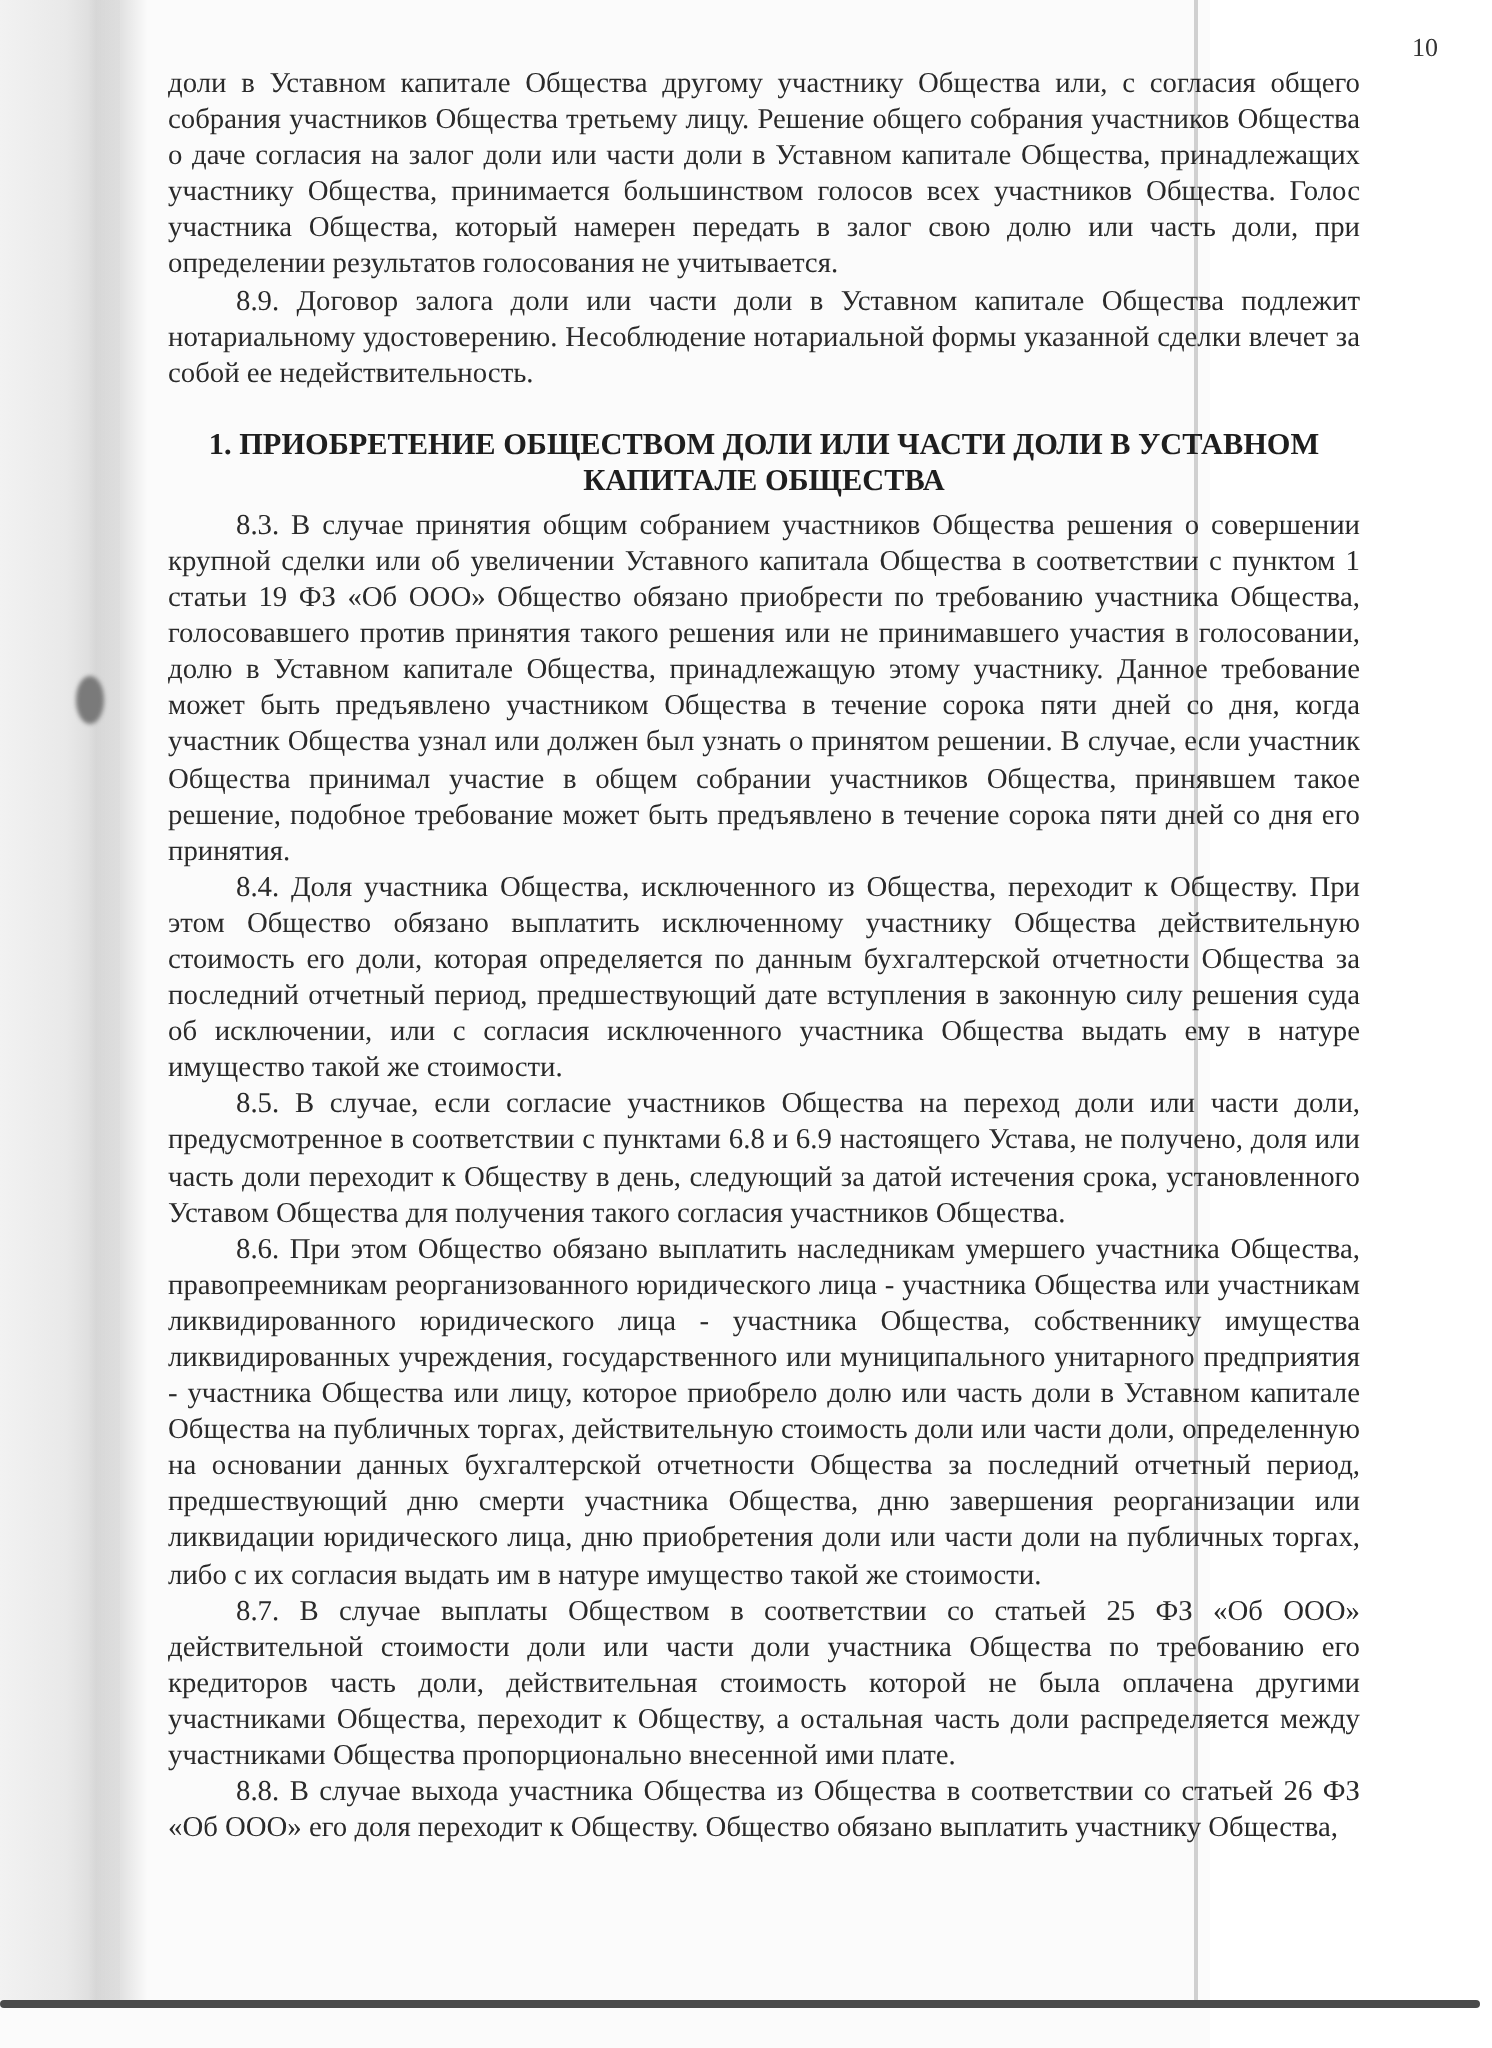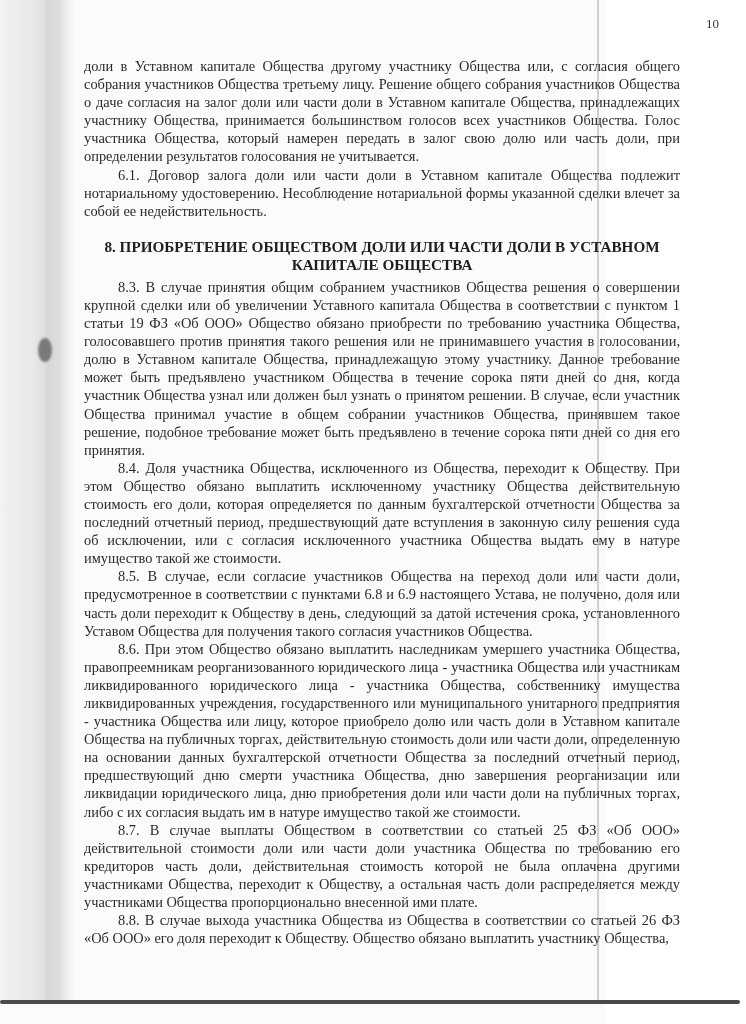--- a/index.html
+++ b/index.html
@@ -34,43 +34,43 @@
   .page {
     position: absolute; left: 84px; top: 0; width: 596px;
     color: #2a2a2a; font-size: 14.4px; line-height: 18.1px;
   }
   .page-number {
     position: absolute; left: 706px; top: 16px; font-size: 13px; color: #333;
     font-family: "Liberation Serif", serif;
   }
   .p { text-align: justify; margin: 0; }
   .p.indent { text-indent: 34px; }
-  .p.first { margin-top: 57px; }
+  .p.first { margin-top: 33px; }
   .heading {
     text-align: center; font-weight: bold; font-size: 15.2px; line-height: 18.5px;
     margin: 18px 0 3px 0; color: #1e1e1e;
   }
 </style>
 </head>
 <body>
 
 <div class="scan">
   <div class="left-page"></div>
   <div class="fold-shadow"></div>
   <div class="punch-hole"></div>
   <div class="right-edge"></div>
   <div class="page-bottom-edge"></div>
 
   <div class="page-number">10</div>
 
   <div class="page">
     <p class="p first">доли в Уставном капитале Общества другому участнику Общества или, с согласия общего собрания участников Общества третьему лицу. Решение общего собрания участников Общества о даче согласия на залог доли или части доли в Уставном капитале Общества, принадлежащих участнику Общества, принимается большинством голосов всех участников Общества. Голос участника Общества, который намерен передать в залог свою долю или часть доли, при определении результатов голосования не учитывается.</p>
-    <p class="p indent">6.1. Договор залога доли или части доли в Уставном капитале Общества подлежит нотариальному удостоверению. Несоблюдение нотариальной формы указанной сделки влечет за собой ее недействительность.</p>
+    <p class="p indent">8.9. Договор залога доли или части доли в Уставном капитале Общества подлежит нотариальному удостоверению. Несоблюдение нотариальной формы указанной сделки влечет за собой ее недействительность.</p>
 
-    <div class="heading">8. ПРИОБРЕТЕНИЕ ОБЩЕСТВОМ ДОЛИ ИЛИ ЧАСТИ ДОЛИ В УСТАВНОМ КАПИТАЛЕ ОБЩЕСТВА</div>
+    <div class="heading">1. ПРИОБРЕТЕНИЕ ОБЩЕСТВОМ ДОЛИ ИЛИ ЧАСТИ ДОЛИ В УСТАВНОМ КАПИТАЛЕ ОБЩЕСТВА</div>
 
     <p class="p indent">8.3. В случае принятия общим собранием участников Общества решения о совершении крупной сделки или об увеличении Уставного капитала Общества в соответствии с пунктом 1 статьи 19 ФЗ «Об ООО» Общество обязано приобрести по требованию участника Общества, голосовавшего против принятия такого решения или не принимавшего участия в голосовании, долю в Уставном капитале Общества, принадлежащую этому участнику. Данное требование может быть предъявлено участником Общества в течение сорока пяти дней со дня, когда участник Общества узнал или должен был узнать о принятом решении. В случае, если участник Общества принимал участие в общем собрании участников Общества, принявшем такое решение, подобное требование может быть предъявлено в течение сорока пяти дней со дня его принятия.</p>
     <p class="p indent">8.4. Доля участника Общества, исключенного из Общества, переходит к Обществу. При этом Общество обязано выплатить исключенному участнику Общества действительную стоимость его доли, которая определяется по данным бухгалтерской отчетности Общества за последний отчетный период, предшествующий дате вступления в законную силу решения суда об исключении, или с согласия исключенного участника Общества выдать ему в натуре имущество такой же стоимости.</p>
     <p class="p indent">8.5. В случае, если согласие участников Общества на переход доли или части доли, предусмотренное в соответствии с пунктами 6.8 и 6.9 настоящего Устава, не получено, доля или часть доли переходит к Обществу в день, следующий за датой истечения срока, установленного Уставом Общества для получения такого согласия участников Общества.</p>
     <p class="p indent">8.6. При этом Общество обязано выплатить наследникам умершего участника Общества, правопреемникам реорганизованного юридического лица - участника Общества или участникам ликвидированного юридического лица - участника Общества, собственнику имущества ликвидированных учреждения, государственного или муниципального унитарного предприятия - участника Общества или лицу, которое приобрело долю или часть доли в Уставном капитале Общества на публичных торгах, действительную стоимость доли или части доли, определенную на основании данных бухгалтерской отчетности Общества за последний отчетный период, предшествующий дню смерти участника Общества, дню завершения реорганизации или ликвидации юридического лица, дню приобретения доли или части доли на публичных торгах, либо с их согласия выдать им в натуре имущество такой же стоимости.</p>
     <p class="p indent">8.7. В случае выплаты Обществом в соответствии со статьей 25 ФЗ «Об ООО» действительной стоимости доли или части доли участника Общества по требованию его кредиторов часть доли, действительная стоимость которой не была оплачена другими участниками Общества, переходит к Обществу, а остальная часть доли распределяется между участниками Общества пропорционально внесенной ими плате.</p>
     <p class="p indent">8.8. В случае выхода участника Общества из Общества в соответствии со статьей 26 ФЗ «Об ООО» его доля переходит к Обществу. Общество обязано выплатить участнику Общества,</p>
   </div>
 </div>
 

